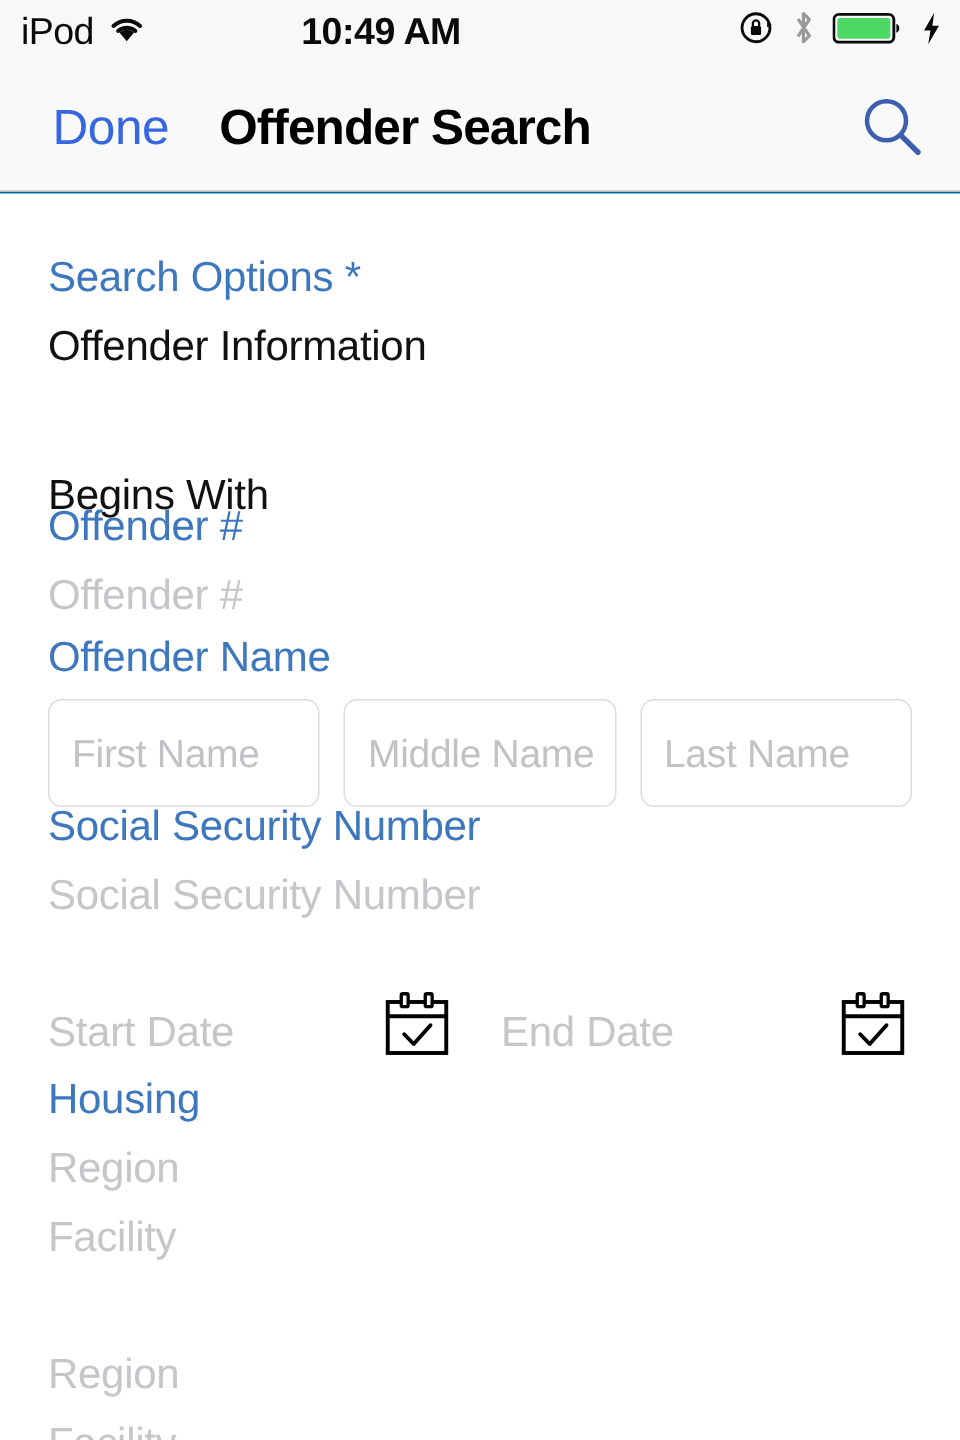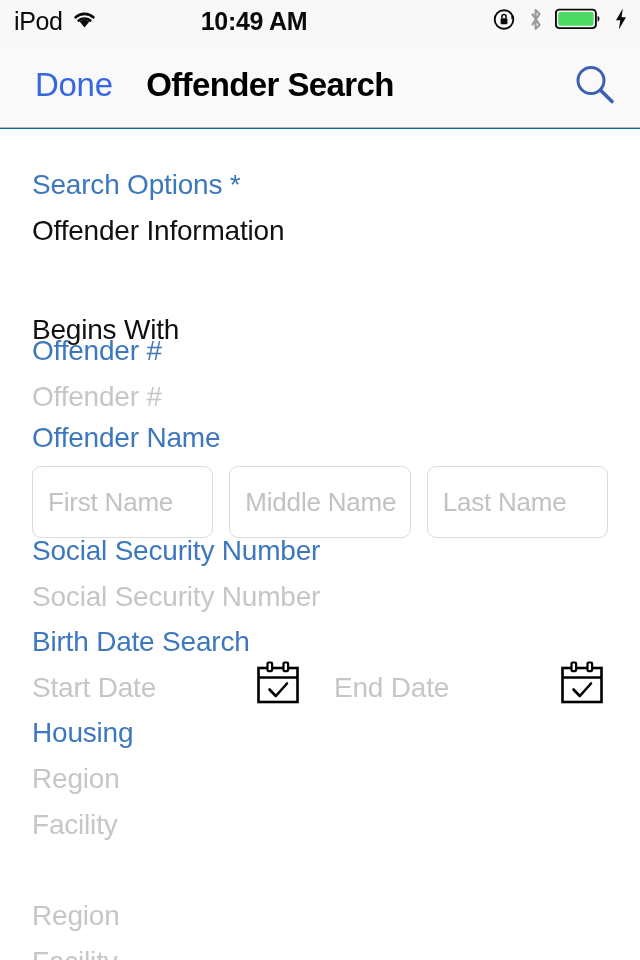--- a/index.html
+++ b/index.html
@@ -147,21 +147,20 @@
     <div class="lbl" style="top:293px;">Offender Name</div>
     <div class="name-row">
       <div class="name-field">First Name</div>
       <div class="name-field">Middle Name</div>
       <div class="name-field">Last Name</div>
     </div>
 
     <div class="lbl" style="top:406px;">Social Security Number</div>
     <div class="ph" style="top:452px;">Social Security Number</div>
 
-    <div class="lbl" style="top:497px;">Birth Date Search</div>
 
     <div class="date-ph" style="left:32px; top:543px;">Start Date</div>
     <div class="cal-icon" style="left:254px; top:530px;">
       <svg width="48" height="48" viewBox="0 0 48 48">
         <rect x="4.5" y="9" width="39" height="34" fill="#fff" stroke="#000" stroke-width="2.6"></rect>
         <line x1="4.5" y1="18.5" x2="43.5" y2="18.5" stroke="#000" stroke-width="2.6"></line>
         <rect x="13.5" y="3.5" width="4.6" height="8.6" rx="1" fill="#fff" stroke="#000" stroke-width="2.2"></rect>
         <rect x="29.5" y="3.5" width="4.6" height="8.6" rx="1" fill="#fff" stroke="#000" stroke-width="2.2"></rect>
         <path d="M15.5 30.5 L21.8 37 L33 24.5" fill="none" stroke="#000" stroke-width="2.6" stroke-linecap="round" stroke-linejoin="round"></path>
       </svg>

